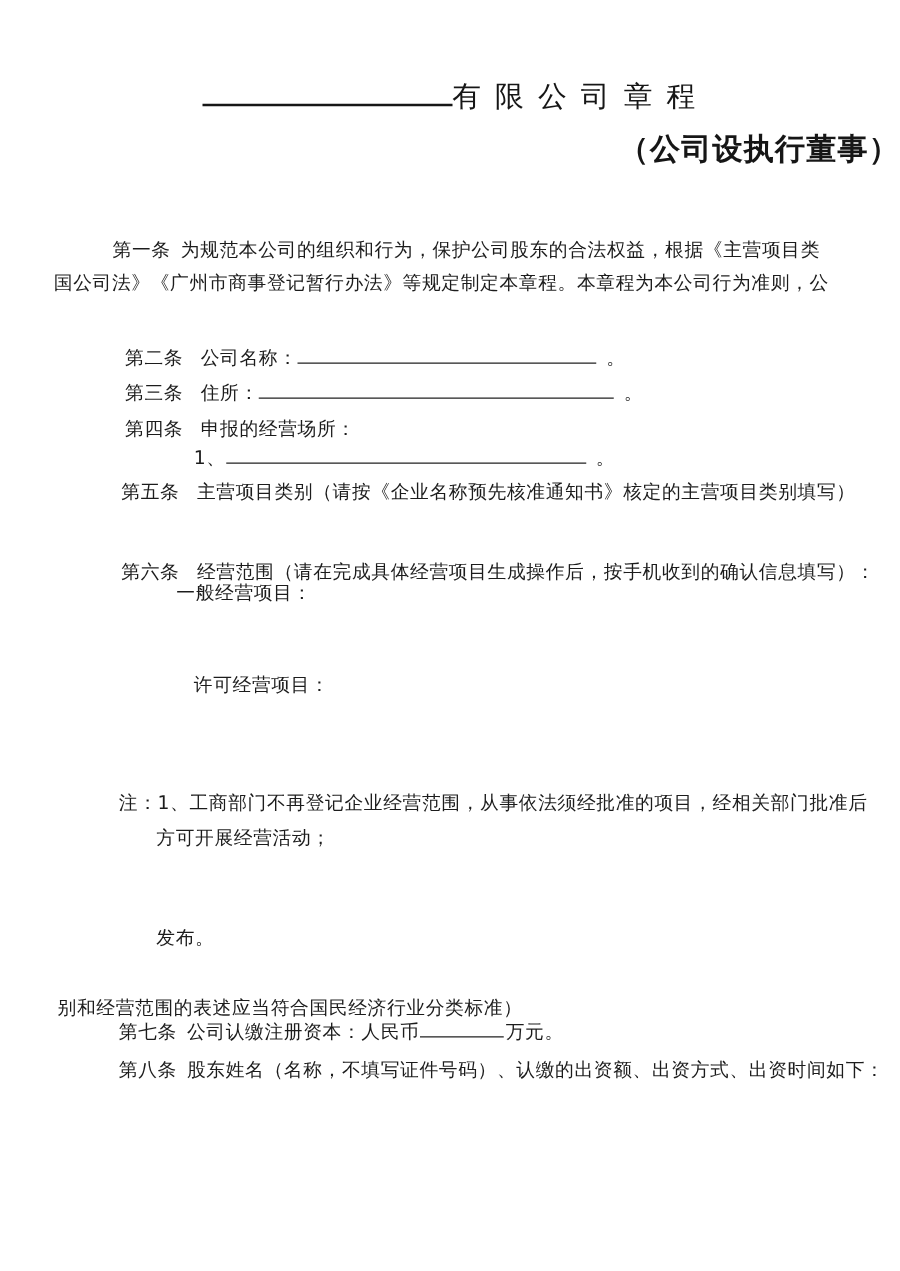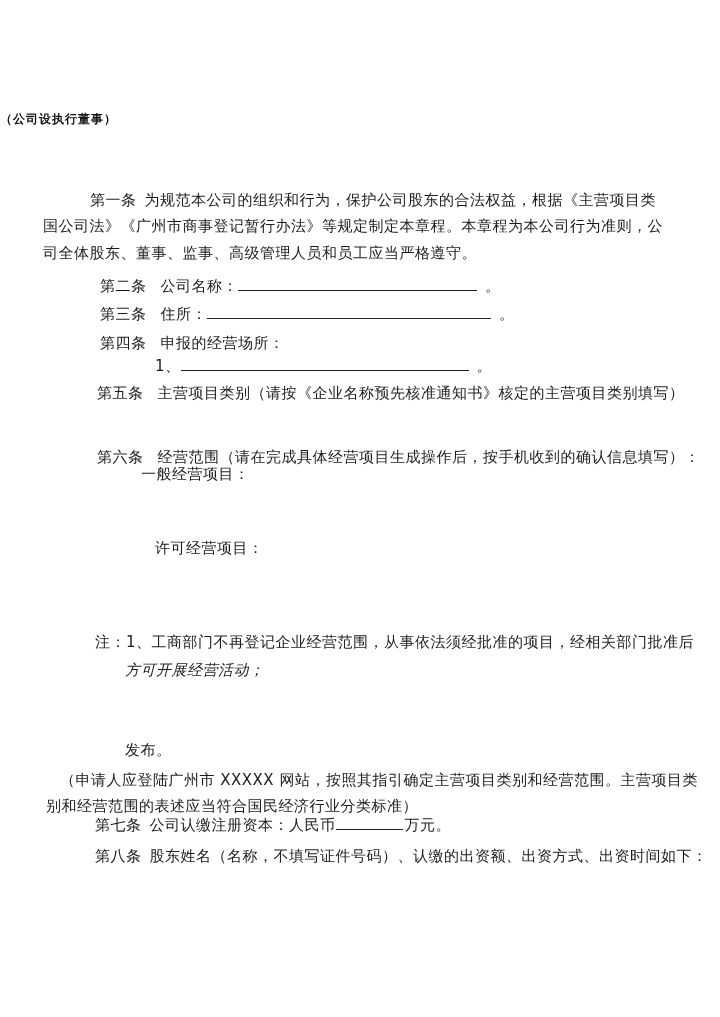--- a/index.html
+++ b/index.html
@@ -38,22 +38,22 @@
   .title-blank {
     display: inline-block;
     width: 200px;
     border-bottom: 2px solid #161616;
   }
   .doc-subtitle {
     position: absolute;
     top: 105px;
     left: 0;
     width: 720px;
-    text-align: left;
-    font-size: 12px;
+    text-align: right;
+    font-size: 24px;
     font-weight: bold;
     line-height: 28px;
     letter-spacing: 1px;
     color: #161616;
   }
   .label-tab { margin-right: 14px; }
   .label-sp  { margin-right: 8px; }
   .blank {
     display: inline-block;
     border-bottom: 1px solid #222222;
@@ -65,28 +65,30 @@
   .blank-w288 { width: 288px; }
   .blank-w67  { width: 67px; }
   .period { margin-left: 8px; }
   .suffix { margin-left: 2px; }
 </style>
 </head>
 <body>
 
 <div id="page">
 
+  <div class="doc-title">
+    <span class="title-blank"></span><span>有 限 公 司 章 程</span>
+  </div>
 
   <div class="doc-subtitle">（公司设执行董事）</div>
 
   <div class="line" style="top:187px; left:90px;">
     <span class="label-sp">第一条</span><span>为规范本公司的组织和行为，保护公司股东的合法权益，根据《主营项目类</span>
   </div>
   <div class="line" style="top:213px; left:43px;">国公司法》《广州市商事登记暂行办法》等规定制定本章程。本章程为本公司行为准则，公</div>
-  <div class="line" style="top:240px; left:43px;">司全体股东、董事、监事、高级管理人员和员工应当严格遵守。</div>
 
   <div class="line" style="top:273px; left:100px;">
     <span class="label-tab">第二条</span><span>公司名称：</span><span class="blank blank-w239"></span><span class="period">。</span>
   </div>
 
   <div class="line" style="top:301px; left:100px;">
     <span class="label-tab">第三条</span><span>住所：</span><span class="blank blank-w284"></span><span class="period">。</span>
   </div>
 
   <div class="line" style="top:330px; left:100px;">
@@ -103,24 +105,23 @@
 
   <div class="line" style="top:444px; left:97px;">
     <span class="label-tab">第六条</span><span>经营范围（请在完成具体经营项目生成操作后，按手机收到的确认信息填写）：</span>
   </div>
 
   <div class="line" style="top:461px; left:141px;">一般经营项目：</div>
 
   <div class="line" style="top:535px; left:155px;">许可经营项目：</div>
 
   <div class="line" style="top:629px; left:95px;">注：1、工商部门不再登记企业经营范围，从事依法须经批准的项目，经相关部门批准后</div>
-  <div class="line" style="top:657px; left:125px;font-style:italic;">方可开展经营活动；</div>
+  <div class="line" style="top:657px; left:125px;">方可开展经营活动；</div>
   <div class="line" style="top:737px; left:125px;">发布。</div>
 
-  <div class="line" style="top:767px; left:60px;">（申请人应登陆广州市 XXXXX 网站，按照其指引确定主营项目类别和经营范围。主营项目类</div>
   <div class="line" style="top:793px; left:46px;">别和经营范围的表述应当符合国民经济行业分类标准）</div>
 
   <div class="line" style="top:812px; left:95px;">
     <span class="label-sp">第七条</span><span>公司认缴注册资本：人民币</span><span class="blank blank-w67"></span><span class="suffix">万元。</span>
   </div>
 
   <div class="line" style="top:843px; left:95px;">
     <span class="label-sp">第八条</span><span>股东姓名（名称，不填写证件号码）、认缴的出资额、出资方式、出资时间如下：</span>
   </div>
 

